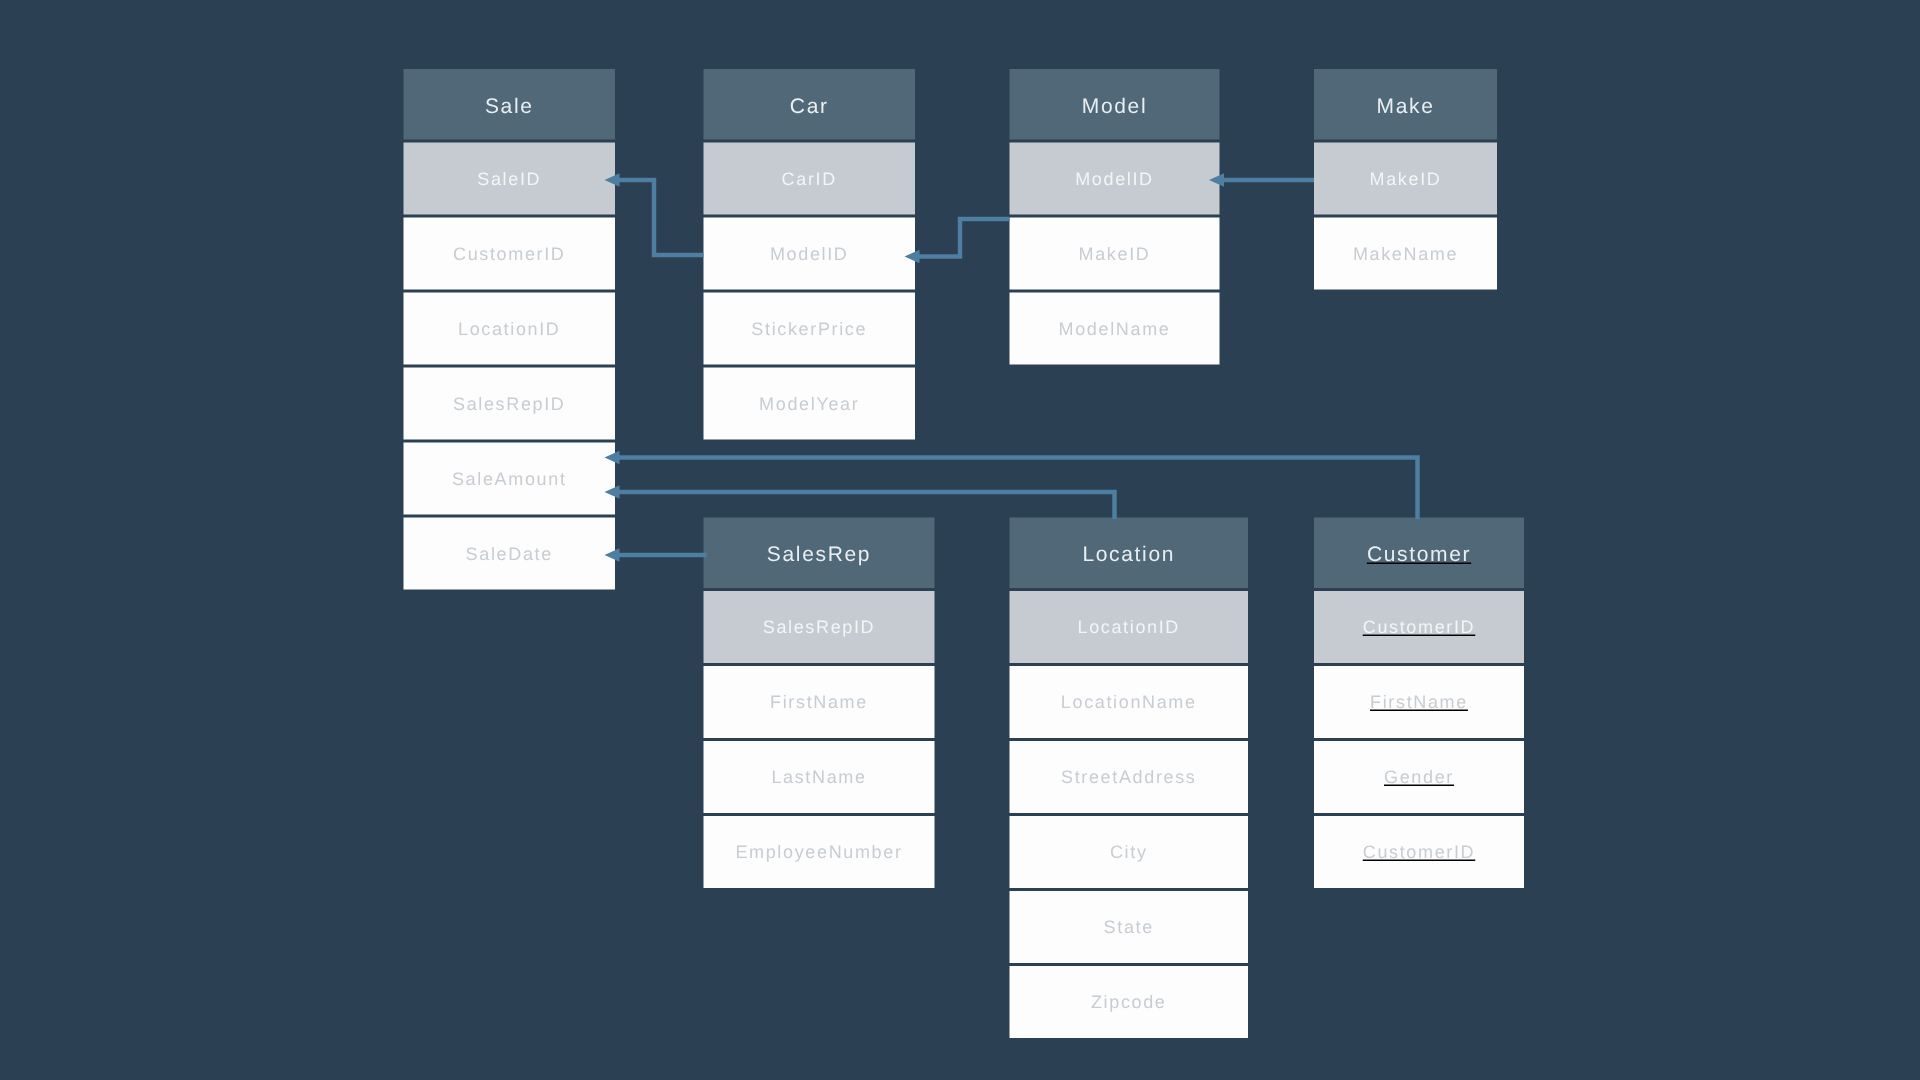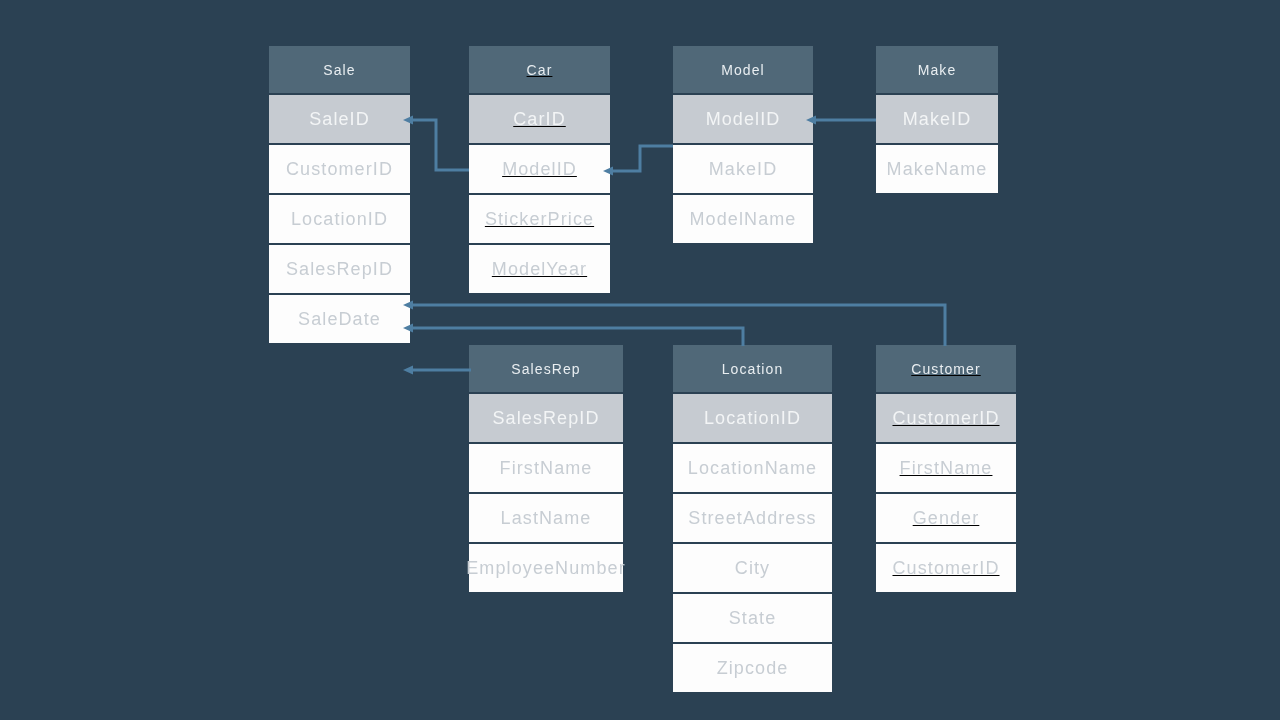--- a/index.html
+++ b/index.html
@@ -11,46 +11,47 @@
   .stage{position:absolute;left:0;top:8px;width:1280px;height:720px;text-align:center;}
   .tbl{position:absolute;}
   .hdr{
     height:47px;margin-bottom:2px;background:#506878;color:#e9eef1;
     display:flex;align-items:center;justify-content:center;
     font-size:14px;letter-spacing:1.1px;
   }
   .row{
     height:48px;margin-bottom:2px;background:#fdfdfd;color:#c7cdd3;
     display:flex;align-items:center;justify-content:center;
-    font-size:18px;letter-spacing:1.1px;
+    font-size:12px;letter-spacing:1.1px;
   }
   .row.key{background:#c6cbd1;color:#f3f5f6;}
   
   .t-sale    {left:269px;top:38px; width:141px;}
-  .t-car     {left:469px;top:38px; width:141px;text-decoration:underline;}
+  .t-car     {left:469px;top:38px; width:141px;}
   .t-model   {left:673px;top:38px; width:140px;}
   .t-make    {left:876px;top:38px; width:122px;}
   .t-salesrep{left:469px;top:337px;width:154px;}
   .t-location{left:673px;top:337px;width:159px;}
   .t-customer{left:876px;top:337px;width:140px;text-decoration:underline;}
   svg.wires{position:absolute;left:0;top:0;z-index:5;pointer-events:none;}
   svg.wires path{stroke:#4e7ea2;stroke-width:3;fill:none;}
   svg.wires polygon{fill:#4e7ea2;}
 </style>
 </head>
 <body>
 
 <div class="stage">
 
   <div class="tbl t-sale">
     <div class="hdr">Sale</div>
     <div class="row key">SaleID</div>
     <div class="row">CustomerID</div>
     <div class="row">LocationID</div>
     <div class="row">SalesRepID</div>
+    <div class="row">SaleAmount</div>
     <div class="row">SaleDate</div>
   </div>
 
   <div class="tbl t-car">
     <div class="hdr">Car</div>
     <div class="row key">CarID</div>
     <div class="row">ModelID</div>
     <div class="row">StickerPrice</div>
     <div class="row">ModelYear</div>
   </div>

